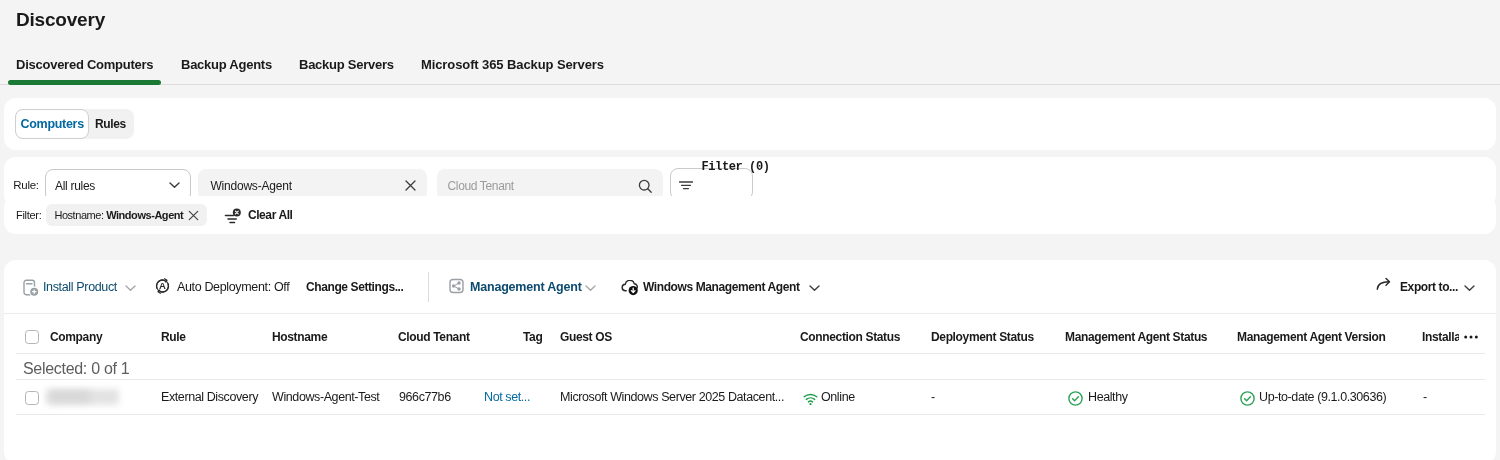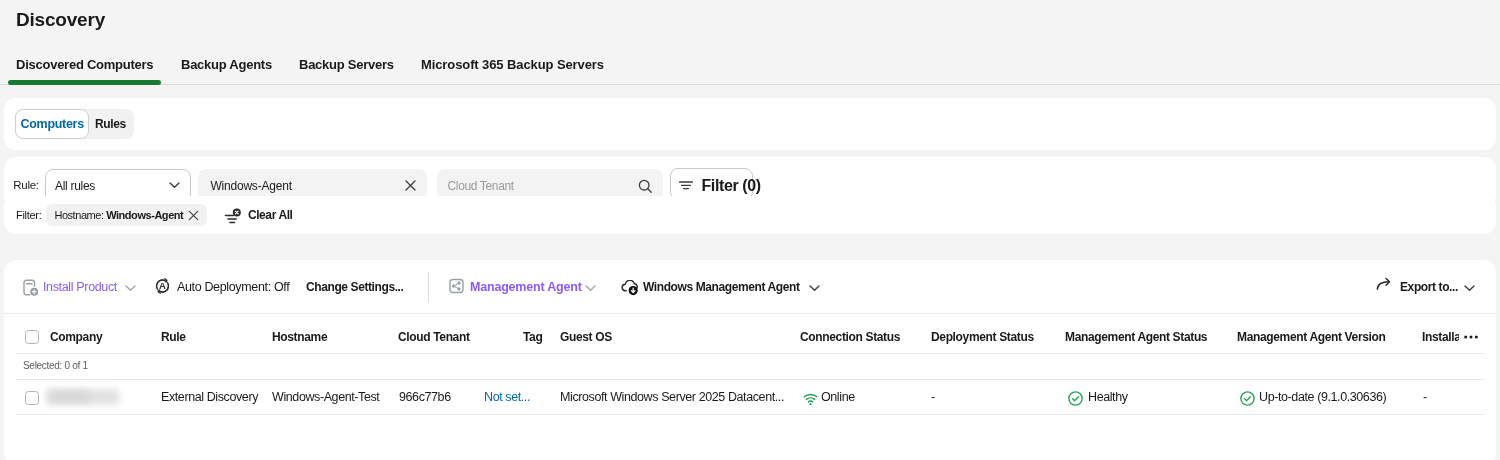--- a/index.html
+++ b/index.html
@@ -2,21 +2,21 @@
 <html><head>
 <meta charset="utf-8">
 <style>
   * { margin:0; padding:0; box-sizing:border-box; }
   html,body { width:1500px; height:460px; overflow:hidden; }
   body { font-family:"Liberation Sans", sans-serif; background:#f4f4f4; position:relative; color:#1a1a1a; }
   .abs { position:absolute; }
   .card { position:absolute; left:4px; width:1492px; background:#fff; border-radius:12px; }
   .txt { position:absolute; white-space:nowrap; }
   .green { color:#0369a1; }
-  .gray { color:#8b5cf6; }
+  .gray { color:#0c4a6e; }
   .cb { position:absolute; width:14px; height:14px; border:1.5px solid #b4b4b4; border-radius:3.5px; background:#fff; }
   .hline { position:absolute; height:1px; background:#e9e9e9; }
   .hd { font-size:12px; font-weight:700; letter-spacing:-0.35px; }
   .dt { font-size:12.5px; letter-spacing:-0.4px; }
   .tb { font-size:12px; font-weight:700; letter-spacing:-0.4px; }
   .tn { font-size:12.5px; letter-spacing:-0.35px; }
 </style>
 </head>
 <body>
 
@@ -54,21 +54,21 @@
   <div class="txt" style="left:443.5px; top:22px; font-size:12px; color:#9b9b9b; letter-spacing:-0.35px;">Cloud Tenant</div>
   <svg class="abs" style="left:633.5px; top:22px;" width="15" height="15" viewBox="0 0 15 15">
       <circle cx="6.2" cy="6.2" r="4.8" fill="none" stroke="#3c3c3c" stroke-width="1.3"></circle>
       <path d="M9.8 9.8l3.4 3.4" stroke="#3c3c3c" stroke-width="1.3" stroke-linecap="round"></path>
     </svg>
 
   <div class="abs" style="left:666px; top:11px; width:83px; height:32px; background:#fff; border:1px solid #cacaca; border-radius:8px;"></div>
   <svg class="abs" style="left:675px; top:24px;" width="14" height="9" viewBox="0 0 14 9">
       <path d="M0.5 1h13M2.5 4.3h9M4.5 7.6h5" stroke="#3c3c3c" stroke-width="1.3" stroke-linecap="round"></path>
     </svg>
-  <div class="txt" style="left:697.5px; top:20px; font-size:16px; font-weight:700; letter-spacing:-0.4px;">Filter (0)</div>
+  <div class="txt" style="left:697.5px; top:3px; font-size:12px; font-weight:700; letter-spacing:-0.4px;font-family:Liberation Mono, monospace;">Filter (0)</div>
 </div>
 
 <div class="card" style="top:196px; height:38px;">
   <div class="txt" style="left:12px; top:13px; font-size:11px; letter-spacing:-0.3px;">Filter:</div>
   <div class="abs" style="left:42.3px; top:7.5px; width:161px; height:22px; background:#f1f1f1; border-radius:6px;"></div>
   <div class="txt" style="left:50.4px; top:12.5px; font-size:11px; letter-spacing:-0.45px;">Hostname: <b>Windows-Agent</b></div>
   <svg class="abs" style="left:183.5px; top:13.5px;" width="11" height="11" viewBox="0 0 11 11">
       <path d="M1.3 1.3l8.4 8.4M9.7 1.3l-8.4 8.4" stroke="#444" stroke-width="1.2" stroke-linecap="round"></path>
     </svg>
   <svg class="abs" style="left:219.6px; top:11.5px;" width="17" height="17" viewBox="0 0 17 17">
@@ -151,21 +151,21 @@
   <div class="txt hd" style="left:1233px; top:70px;">Management Agent Version</div>
   <div class="txt hd" style="left:1418px; top:70px; width:37px; overflow:hidden;">Installation</div>
   <svg class="abs" style="left:1460px; top:75px;" width="14" height="4" viewBox="0 0 14 4">
       <circle cx="1.7" cy="2" r="1.5" fill="#1a1a1a"></circle>
       <circle cx="7" cy="2" r="1.5" fill="#1a1a1a"></circle>
       <circle cx="12.3" cy="2" r="1.5" fill="#1a1a1a"></circle>
     </svg>
 
   <div class="hline" style="left:12px; top:92.5px; width:1469px;"></div>
 
-  <div class="txt" style="left:19px; top:99.5px; font-size:10px; color:#5d5d5d; letter-spacing:-0.3px;">Selected: 0 of 1</div>
+  <div class="txt" style="left:19px; top:99.5px; font-size:16px; color:#5d5d5d; letter-spacing:-0.3px;">Selected: 0 of 1</div>
   <div class="hline" style="left:12px; top:119px; width:1469px;"></div>
 
   <div class="cb" style="left:21px; top:130.5px;"></div>
   <div class="abs" style="left:42px; top:129px; width:73px; height:16px; background:#e3e3e3; border-radius:3px; filter:blur(3px);"></div>
   <div class="abs" style="left:46px; top:131px; width:40px; height:11px; background:#d7d7d7; border-radius:3px; filter:blur(3.5px);"></div>
   <div class="txt dt" style="left:157px; top:129.5px;">External Discovery</div>
   <div class="txt dt" style="left:268px; top:129.5px;">Windows-Agent-Test</div>
   <div class="txt dt" style="left:395px; top:129.5px;">966c77b6</div>
   <div class="txt dt green" style="left:480px; top:129.5px;">Not set...</div>
   <div class="txt dt" style="left:556px; top:129.5px;">Microsoft Windows Server 2025 Datacent...</div>

